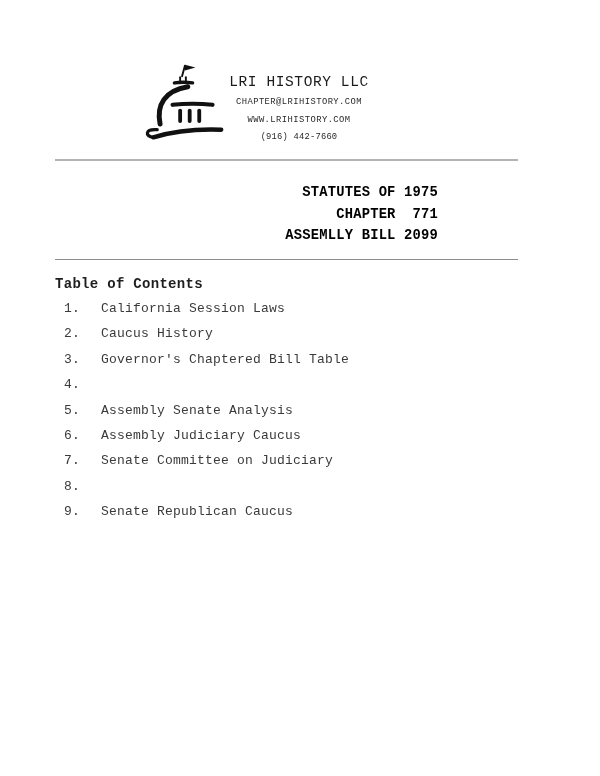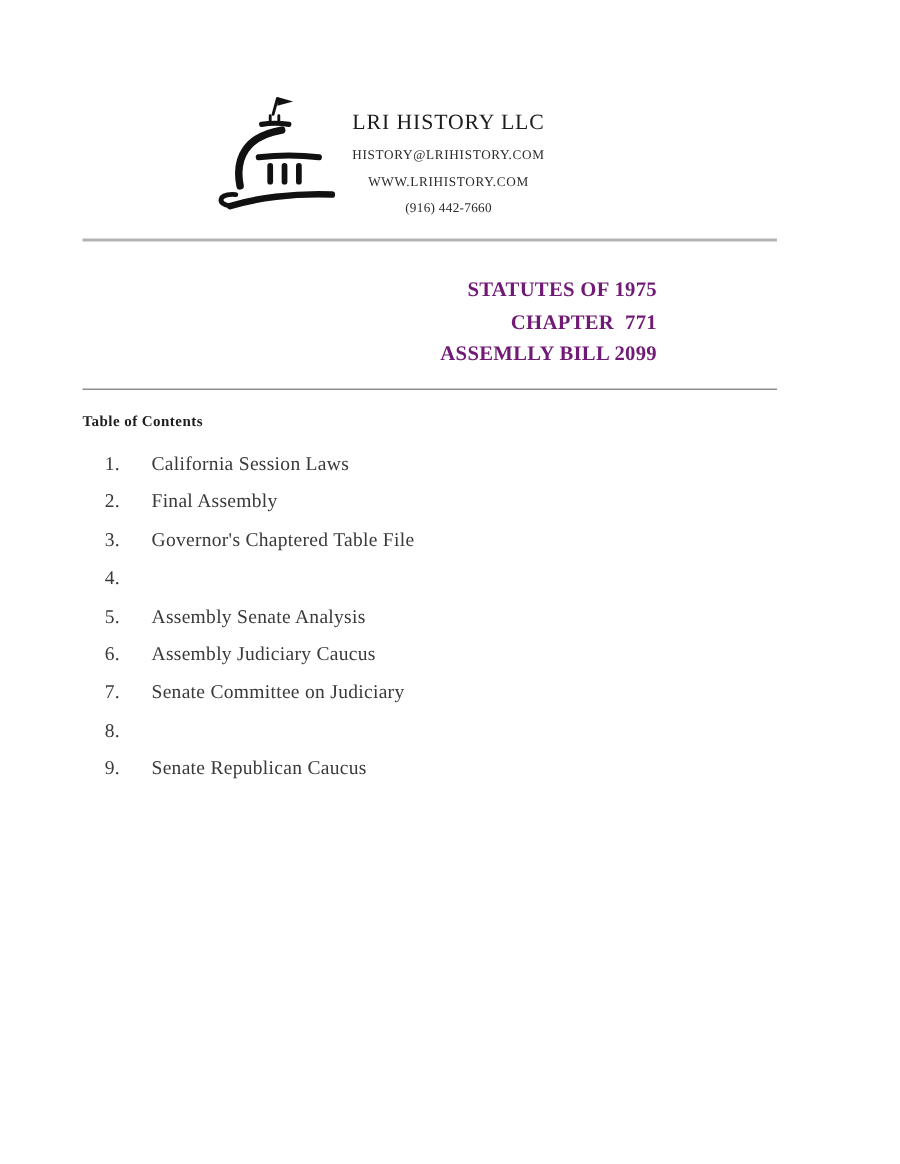--- a/index.html
+++ b/index.html
@@ -2,21 +2,21 @@
 <html><head>
 <meta charset="utf-8">
 <style>
   * { margin: 0; padding: 0; box-sizing: border-box; }
   html, body { background: #ffffff; }
   .page {
     position: relative;
     width: 548px;
     height: 776px;
     background: #ffffff;
-    font-family: Liberation Serif, serif;
+    font-family: Liberation Mono, monospace;
     color: #2e2e2e;
     overflow: hidden;
   }
 
   
   .logo-wrap {
     position: absolute;
     left: 140px;
     top: 60px;
     width: 86px;
@@ -62,32 +62,32 @@
   
   .reference-block {
     position: absolute;
     top: 182px;
     right: 110px;
     text-align: right;
   }
   .reference-line {
     font-size: 13.8px;
     font-weight: 700;
-    color: #701a75;
+    color: #000000;
     line-height: 21.5px;
     letter-spacing: 0.2px;
     white-space: pre;
   }
 
   
   .toc-title {
     position: absolute;
     left: 55px;
     top: 276px;
-    font-size: 10px;
+    font-size: 14px;
     font-weight: 700;
     color: #1e1e1e;
     letter-spacing: 0.3px;
   }
   .toc-list {
     position: absolute;
     left: 62px;
     top: 301px;
     list-style: none;
   }
@@ -136,21 +136,21 @@
         <path d="M62 52 L62 63" stroke-width="4"></path>
 
         <path d="M14 80 C 5 79, 5 71, 18 72" stroke-width="3.4"></path>
         <path d="M14 80 C 32 74.5, 58 71, 85 72" stroke-width="4.6"></path>
       </svg>
     </span>
   </div>
 
   <div class="letterhead-text">
     <div class="company-name">LRI HISTORY LLC</div>
-    <div class="contact-line">HISTORY@LRIHISTORY.COM</div>
+    <div class="contact-line">CHAPTER@LRIHISTORY.COM</div>
     <div class="contact-line">WWW.LRIHISTORY.COM</div>
     <div class="contact-line phone">(916) 442-7660</div>
   </div>
 
   <div class="rule rule-top"></div>
 
   <div class="reference-block">
     <div class="reference-line">STATUTES OF 1975</div>
     <div class="reference-line">CHAPTER  771</div>
     <div class="reference-line">ASSEMLLY BILL 2099</div>
@@ -160,25 +160,25 @@
 
   <div class="toc-title">Table of Contents</div>
 
   <ol class="toc-list">
     <li class="toc-item">
       <span class="toc-number">1.</span>
       <span class="toc-label">California Session Laws</span>
     </li>
     <li class="toc-item">
       <span class="toc-number">2.</span>
-      <span class="toc-label">Final Assembly</span>
+      <span class="toc-label">Caucus History</span>
     </li>
     <li class="toc-item">
       <span class="toc-number">3.</span>
-      <span class="toc-label">Governor's Chaptered Table File</span>
+      <span class="toc-label">Governor's Chaptered Bill Table</span>
     </li>
     <li class="toc-item">
       <span class="toc-number">4.</span>
     </li>
     <li class="toc-item">
       <span class="toc-number">5.</span>
       <span class="toc-label">Assembly Senate Analysis</span>
     </li>
     <li class="toc-item">
       <span class="toc-number">6.</span>

